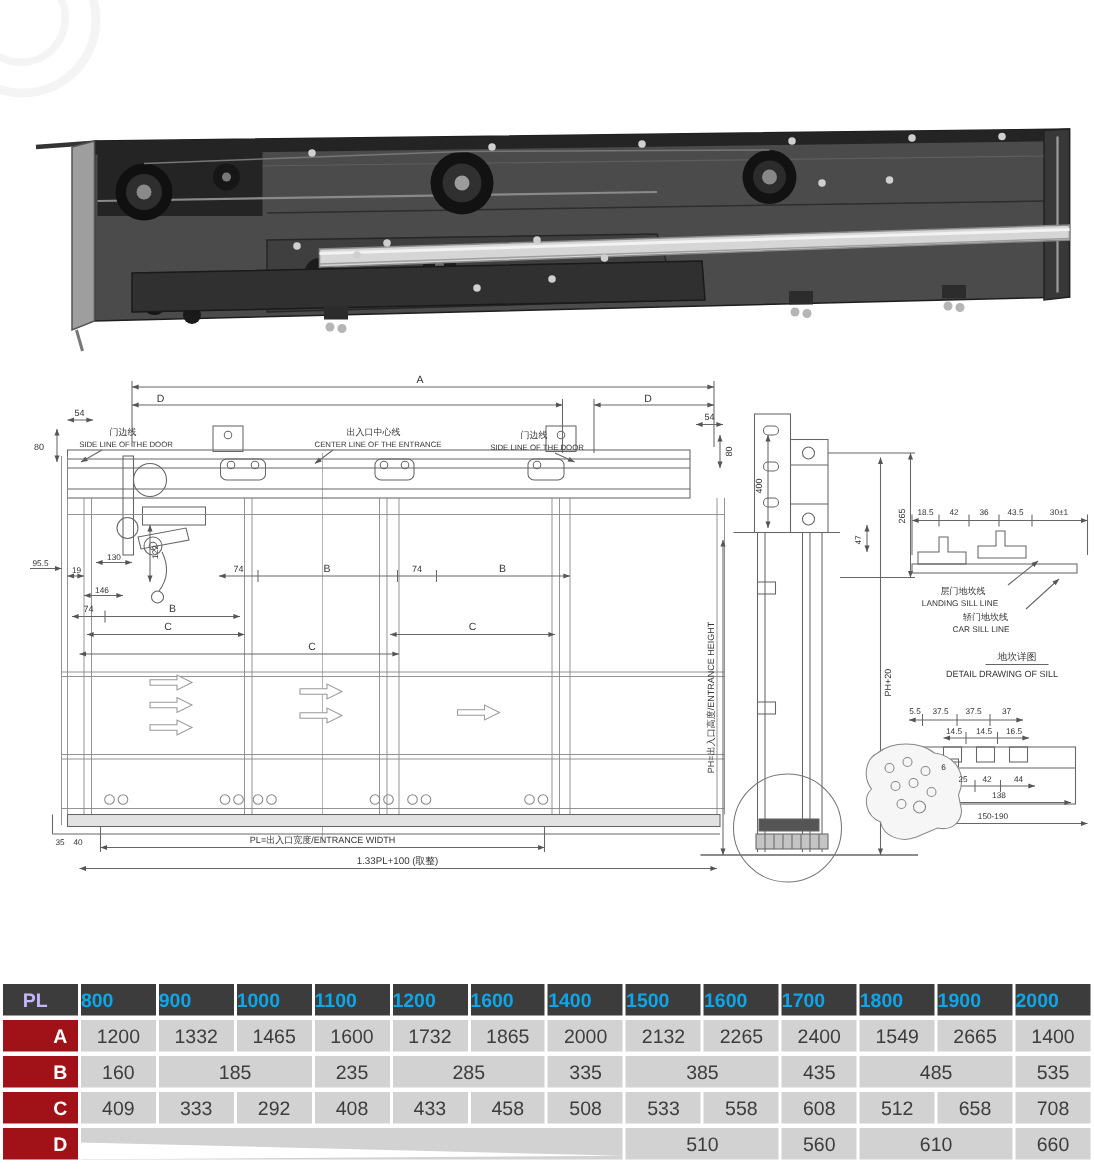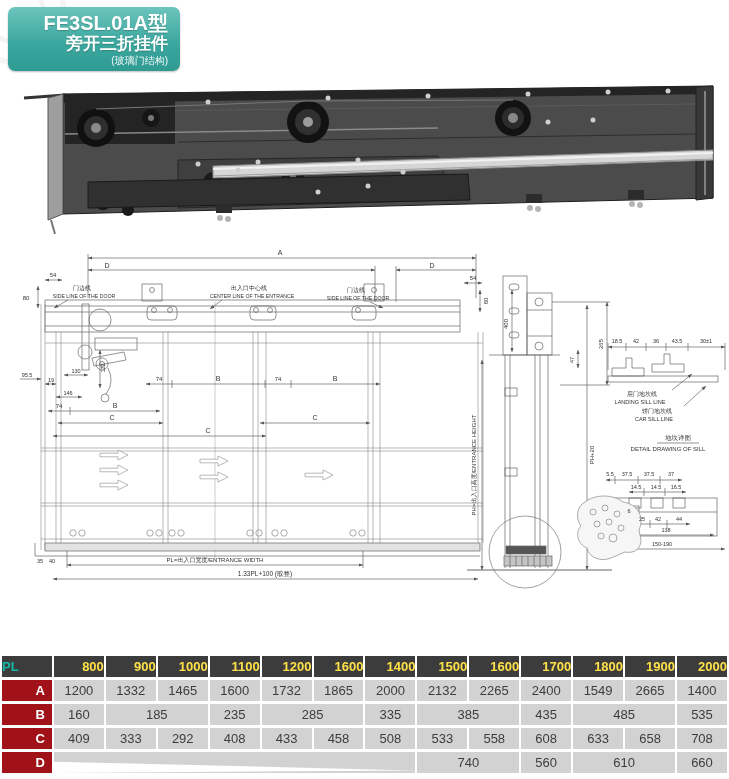--- a/index.html
+++ b/index.html
@@ -16,41 +16,36 @@
          padding:6px 12px 0 0;box-sizing:border-box;}
   .badge .l1{font-size:20px;font-weight:bold;line-height:21px;text-shadow:0 1px 1px rgba(0,0,0,0.2);}
   .badge .l2{font-size:17px;font-weight:bold;line-height:20px;text-shadow:0 1px 1px rgba(0,0,0,0.2);}
   .badge .l3{font-size:10px;line-height:13px;opacity:.95;}
   .photo-wrap{position:absolute;left:8px;top:82px;width:721px;height:155px;}
   .draw-wrap{position:absolute;left:12px;top:240px;width:717px;height:405px;}
   
   .tbl-wrap{position:absolute;left:0;top:653px;width:729px;}
   table.dim{width:729px;table-layout:fixed;border-collapse:separate;border-spacing:2px 3px;}
   table.dim th,table.dim td{height:21px;padding:0;font-size:13px;overflow:hidden;white-space:nowrap;}
-  table.dim th.hdr{background:#3c3c3c;color:#fde047;font-weight:bold;text-align:right;}
-  table.dim th.corner{background:#3c3c3c;color:#14b8a6;font-weight:bold;text-align:left;padding-right:7px;}
+  table.dim th.hdr{background:#3c3c3c;color:#0ea5e9;font-weight:bold;text-align:left;}
+  table.dim th.corner{background:#3c3c3c;color:#c4b5fd;font-weight:bold;text-align:center;padding-right:7px;}
   table.dim th.rowlbl{background:#a01218;color:#fff;font-weight:bold;text-align:right;padding-right:7px;}
   table.dim td{background:#d2d2d2;color:#3d3d3d;text-align:center;font-weight:normal;}
   table.dim td.dempty{position:relative;background:#d2d2d2;}
   .wedge{position:absolute;left:0;top:0;width:100%;height:100%;background:#fff;
          clip-path:polygon(0 46%,100% 88%,0 100%);}
   svg text{fill:#333;}
 </style>
 </head>
 <body>
 <div id="page">
 
   <div class="ring ring1"></div>
   <div class="ring ring2"></div>
 
-  <div class="badge">
-    <div class="l1">FE3SL.01A型</div>
-    <div class="l2">旁开三折挂件</div>
-    <div class="l3">(玻璃门结构)</div>
-  </div>
 
   <div class="photo-wrap">
     <svg width="721" height="155" viewBox="0 0 721 155">
       <g>
         <line x1="16" y1="16" x2="57" y2="13" stroke="#333" stroke-width="3"></line>
         <polygon points="55,12 705,4 705,116 55,132" fill="#4b4b4b" stroke="#1e1e1e"></polygon>
         <polygon points="55,12 705,4 705,12 55,21" fill="#242424"></polygon>
         <polygon points="40,16 55,12 55,132 40,138" fill="#9e9e9e" stroke="#555"></polygon>
         <line x1="43" y1="138" x2="47" y2="152" stroke="#777" stroke-width="2"></line>
         <polygon points="688,5 705,4 705,116 688,118" fill="#383838" stroke="#222"></polygon>
@@ -459,30 +454,30 @@
             <td>409</td>
             <td>333</td>
             <td>292</td>
             <td>408</td>
             <td>433</td>
             <td>458</td>
             <td>508</td>
             <td>533</td>
             <td>558</td>
             <td>608</td>
-            <td>633</td>
+            <td>512</td>
             <td>658</td>
             <td>708</td>
           </tr>
           <tr>
             <th class="rowlbl">D</th>
             <td colspan="7" class="dempty">
               <div class="wedge"></div>
             </td>
-            <td colspan="2">740</td>
+            <td colspan="2">510</td>
             <td>560</td>
             <td colspan="2">610</td>
             <td>660</td>
           </tr>
         </tbody>
     </table>
   </div>
 </div>
 
 </body></html>

